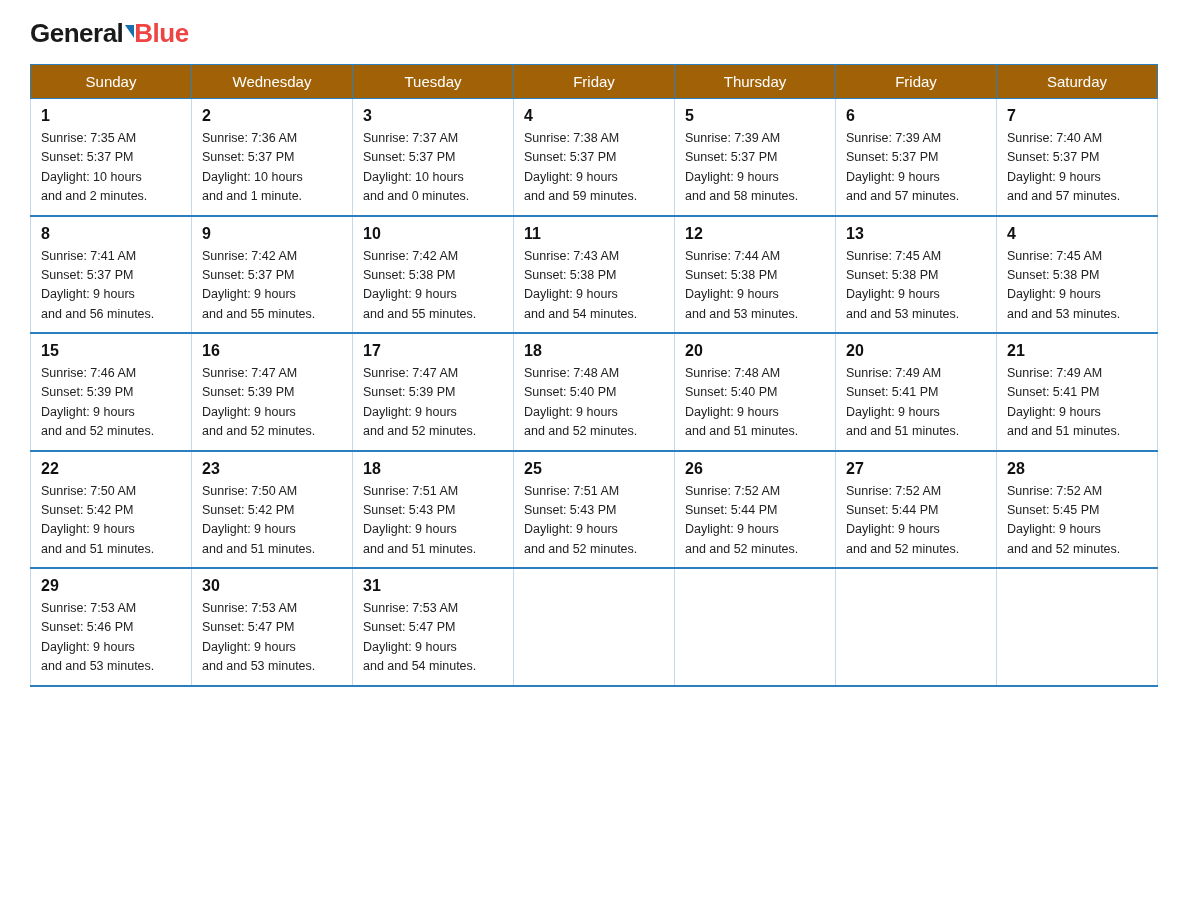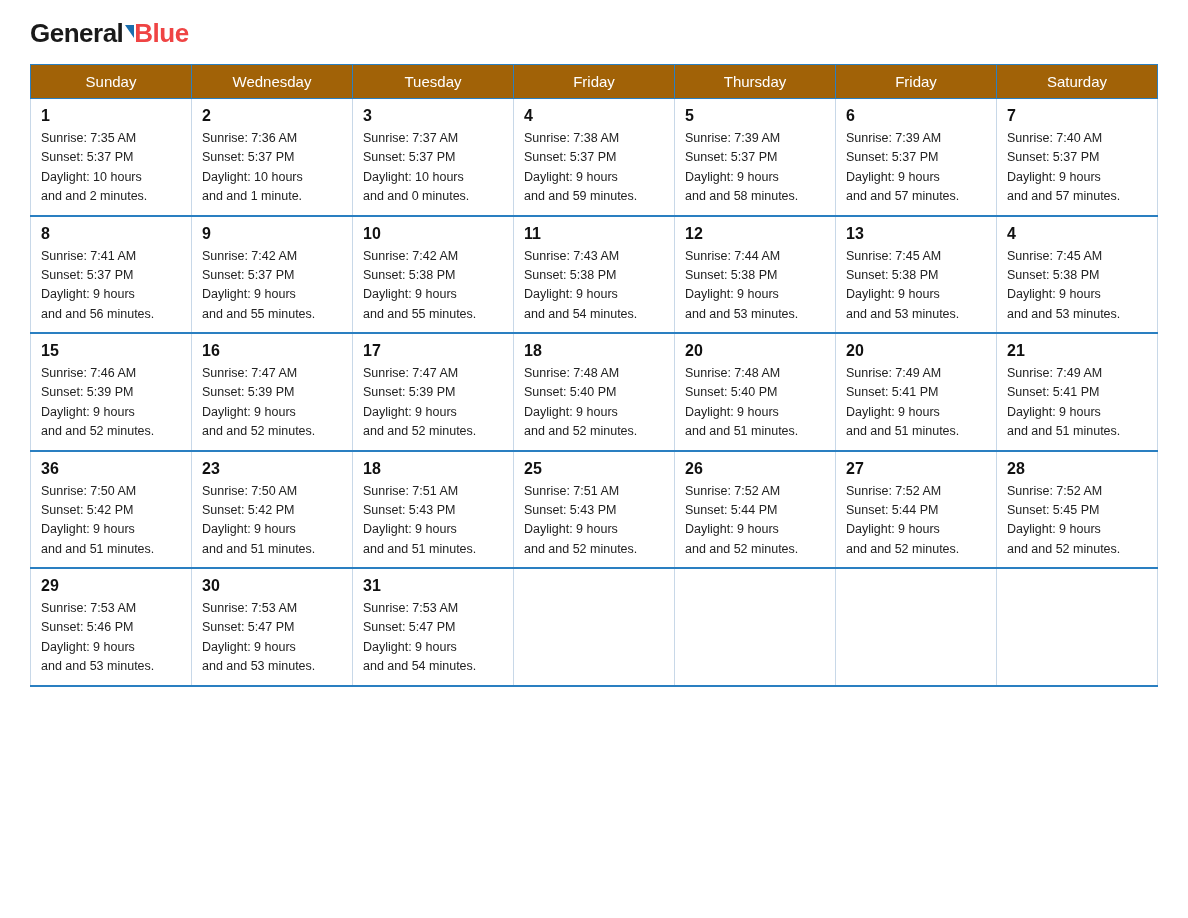--- a/index.html
+++ b/index.html
@@ -217,21 +217,21 @@
         <span class="day-num">20</span>
         <div class="day-info">Sunrise: 7:49 AM<br>Sunset: 5:41 PM<br>Daylight: 9 hours<br>and and 51 minutes.</div>
       </td>
         <td>
         <span class="day-num">21</span>
         <div class="day-info">Sunrise: 7:49 AM<br>Sunset: 5:41 PM<br>Daylight: 9 hours<br>and and 51 minutes.</div>
       </td>
       </tr>
       <tr>
         <td>
-        <span class="day-num">36</span>
+        <span class="day-num">22</span>
         <div class="day-info">Sunrise: 7:50 AM<br>Sunset: 5:42 PM<br>Daylight: 9 hours<br>and and 51 minutes.</div>
       </td>
         <td>
         <span class="day-num">23</span>
         <div class="day-info">Sunrise: 7:50 AM<br>Sunset: 5:42 PM<br>Daylight: 9 hours<br>and and 51 minutes.</div>
       </td>
         <td>
         <span class="day-num">18</span>
         <div class="day-info">Sunrise: 7:51 AM<br>Sunset: 5:43 PM<br>Daylight: 9 hours<br>and and 51 minutes.</div>
       </td>

